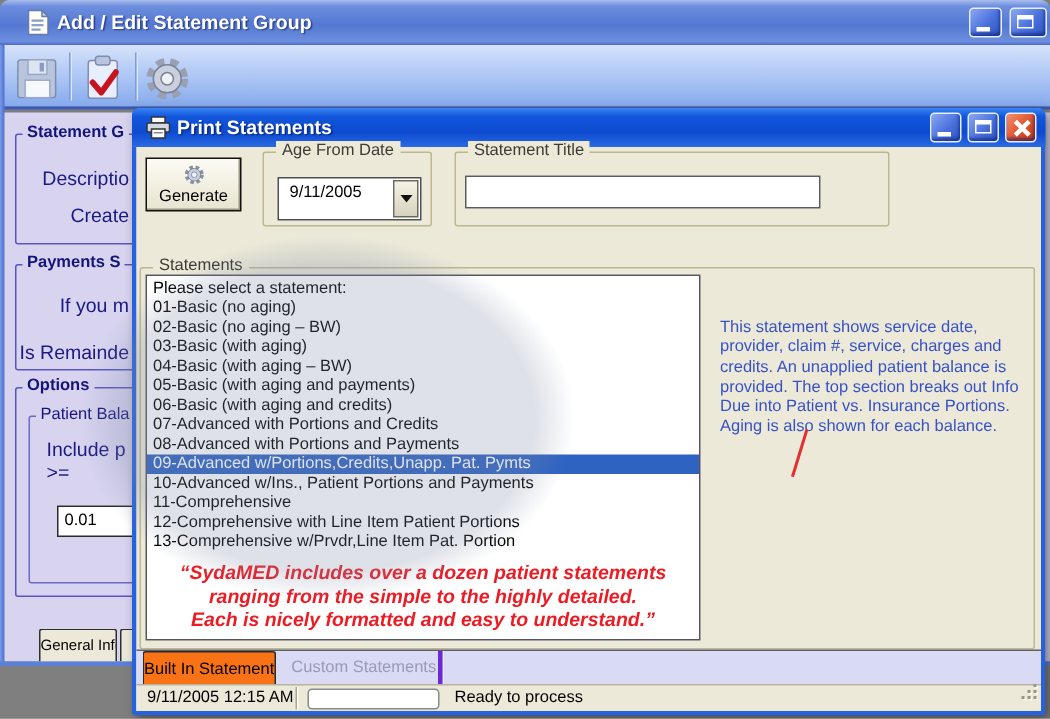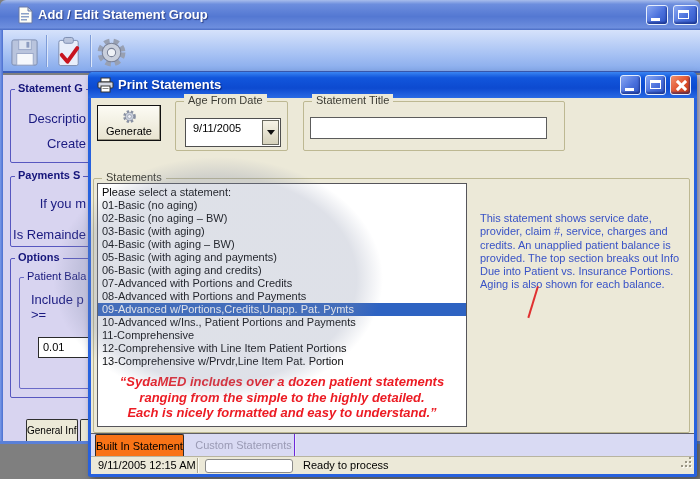--- a/index.html
+++ b/index.html
@@ -82,21 +82,21 @@
   .note-arrow { position:absolute; left:446px; top:188px; width:2px; height:33px; background:#e03030;
     transform:rotate(17deg); transform-origin:top left; }
   .note-right { position:absolute; left:388px; top:222px; width:204px; text-align:center; }
   .note-right div, .note-quote div { font-size:13px; font-weight:bold; font-style:italic; color:#ec1c24; line-height:16px; white-space:nowrap; }
   .note-quote { position:absolute; left:6px; top:276px; width:370px; text-align:center; }
   .note-quote div { line-height:15.5px; }
 
   .tabstrip { position:absolute; left:0; top:335px; width:603px; height:23px; background:#d9daf3; border-top:1px solid #5f5f66; }
   .dtab { position:absolute; top:0; height:23px; font-size:11px; text-align:center; line-height:22px; white-space:nowrap; overflow:hidden; }
   .dtab.active { left:4px; width:89px; background:#f97316; border:1px solid #2b2b2b; border-bottom:none; color:#000; border-radius:2px 2px 0 0; }
-  .dtab.disabled { left:102px; width:102px; color:#9a9ab4; border-right:1px solid #6d28d9; box-shadow:1px 0 0 #e8e8f8; }
+  .dtab.disabled { left:102px; width:102px; color:#9a9ab4; border-right:3px solid #6d28d9; box-shadow:1px 0 0 #e8e8f8; }
 
   .statusbar { position:absolute; left:0; top:358px; width:603px; height:18px; background:#ece9d8; border-top:1px solid #b8b4a0; }
   .sb-text { position:absolute; top:0; line-height:17px; font-size:11px; color:#000; white-space:nowrap; }
   .sb-sep { position:absolute; left:106px; top:1px; width:1px; height:15px; background:#aaa692; box-shadow:1px 0 0 #fbfaf2; }
   .progress { position:absolute; left:114px; top:2px; width:88px; height:14px; background:#fff; border:1px solid #8a8a8a; border-radius:3px; }
   .grip { position:absolute; right:2px; bottom:2px; }
 
   
   .watermark { position:absolute; left:53px; top:157px; width:330px; height:244px; z-index:40; pointer-events:none;
     background:radial-gradient(50% 50% at 50% 50%, rgba(128,138,166,.26) 0%, rgba(128,138,166,.26) 84%, rgba(128,138,166,0) 100%);
@@ -224,21 +224,21 @@
       <div class="grp" style="left:84px; top:3px; width:113px; height:50px;">
         <span class="grp-label">Age From Date</span>
         <div class="combo" style="left:9px; top:16px; width:96px; height:29px;">
           <span class="combo-text">9/11/2005</span>
           <span class="combo-btn">
               <i class="tri-down"></i>
             </span>
         </div>
       </div>
 
-      <div class="grp" style="left:212px; top:3px; width:262px; height:50px;">
+      <div class="grp" style="left:212px; top:3px; width:290px; height:50px;">
         <span class="grp-label">Statement Title</span>
         <input class="txt-input" style="left: 6px; top: 15px; width: 237px; height: 22px;" value="">
       </div>
 
       <div class="grp" style="left:2px; top:80px; width:597px; height:255px;">
         <span class="grp-label">Statements</span>
       </div>
 
       <div class="listbox">
         <div class="lb-row">Please select a statement:</div>

